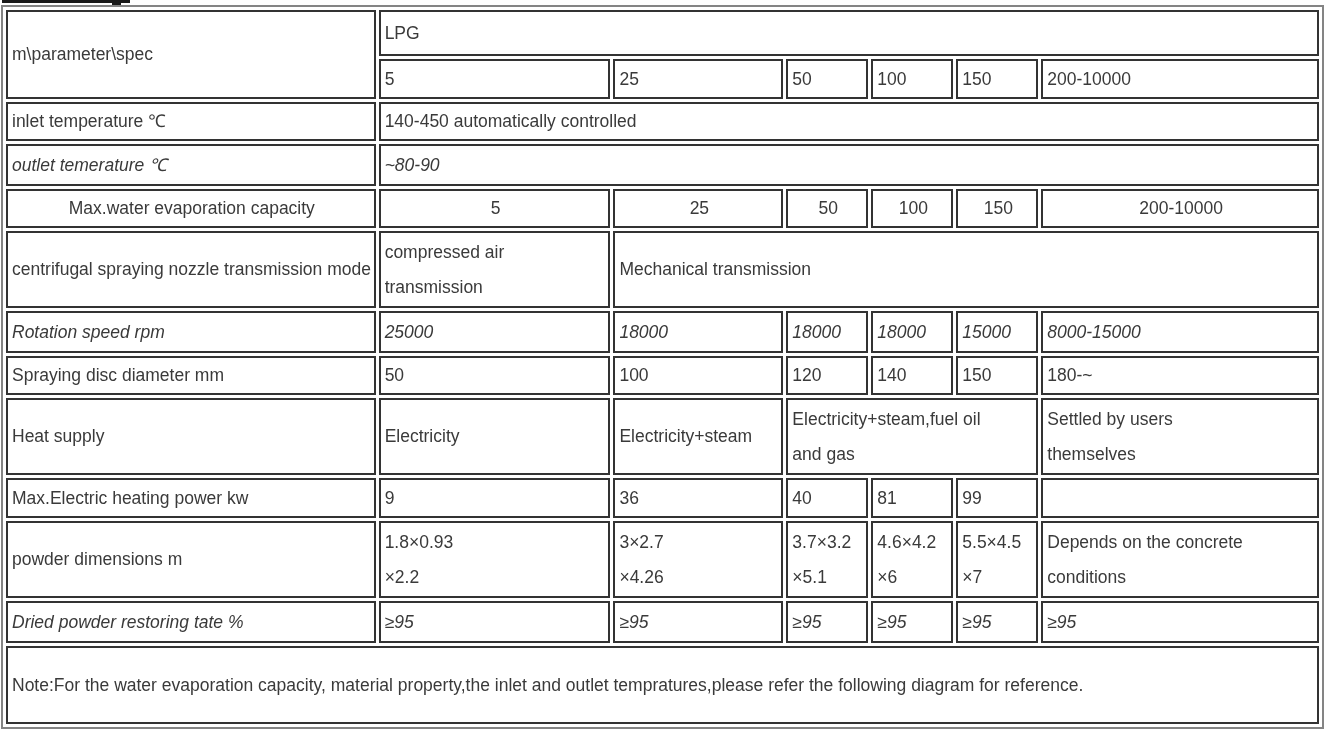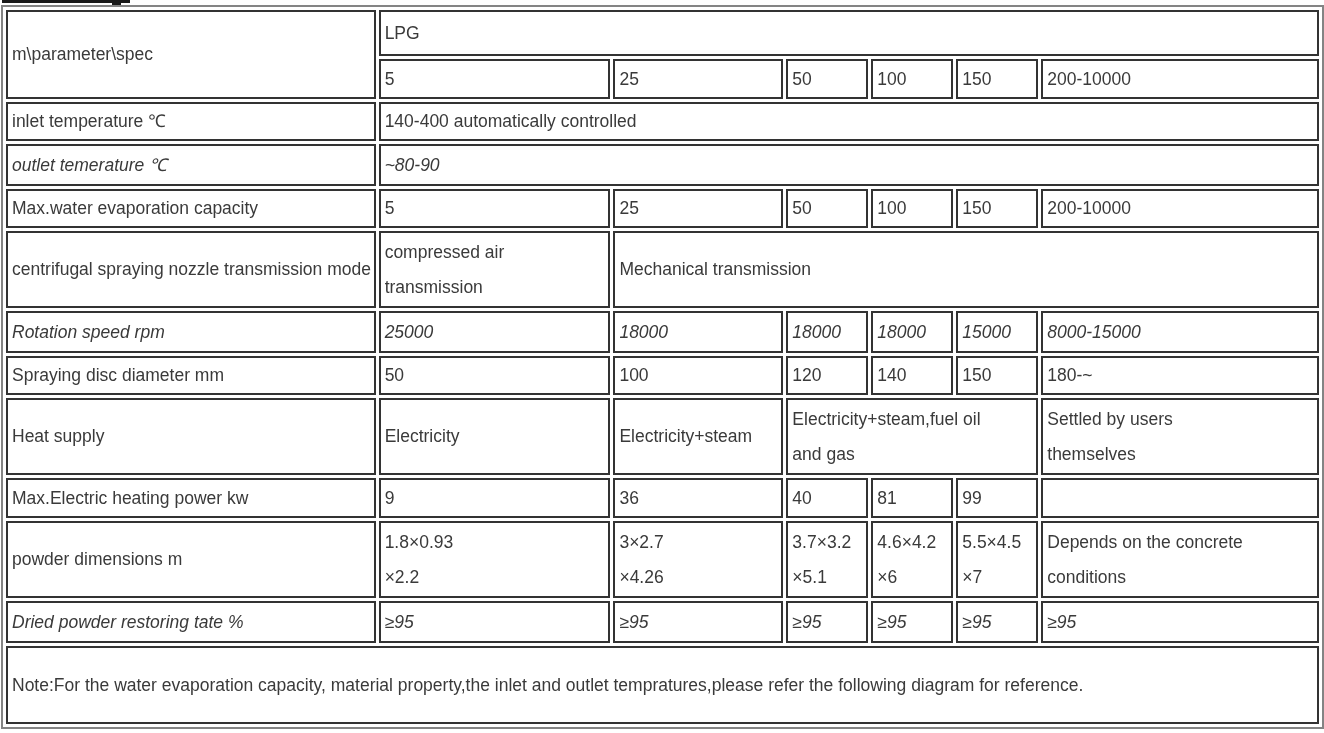--- a/index.html
+++ b/index.html
@@ -53,21 +53,21 @@
     font-size: 17.5px;
     line-height: 35px;
     overflow: hidden;
     white-space: pre-line;
   }
   
   tr.rh46 { height: 46px; }
   tr.rh40 { height: 40px; }
   tr.rh43 { height: 31px; }
   tr.rh42 { height: 42px; font-style: italic; }
-  tr.rh38 { height: 38px; }
+  tr.rh38 { height: 38px; text-align: center; }
   tr.rh41 { height: 34px; }
   tr.rh77 { height: 77px; padding-left: 43px; }
   tr.rh78 { height: 78px; }
 </style>
 </head>
 <body>
 
 <div class="page">
 
   <div class="heading-remnant">
@@ -95,21 +95,21 @@
       <td>5</td>
       <td>25</td>
       <td>50</td>
       <td>100</td>
       <td>150</td>
       <td>200-10000</td>
     </tr>
 
     <tr class="rh43">
       <td>inlet temperature ℃</td>
-      <td colspan="6">140-400 automatically controlled</td>
+      <td colspan="6">140-450 automatically controlled</td>
     </tr>
 
     <tr class="rh42">
       <td>outlet temerature ℃</td>
       <td colspan="6">~80-90</td>
     </tr>
 
     <tr class="rh38">
       <td>Max.water evaporation capacity</td>
       <td>5</td>

